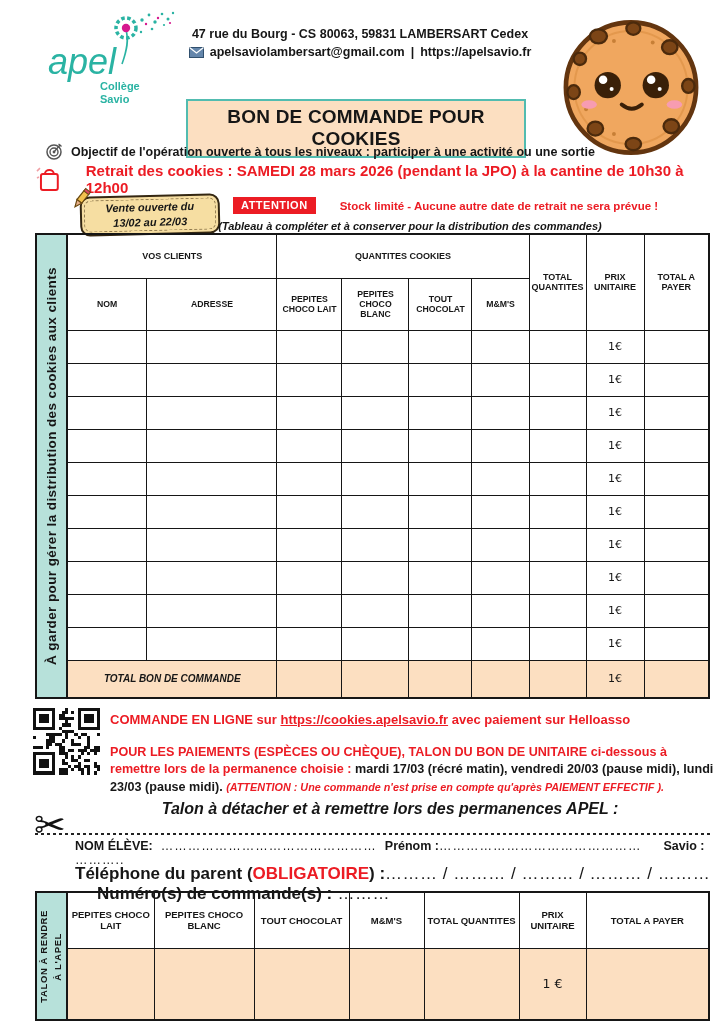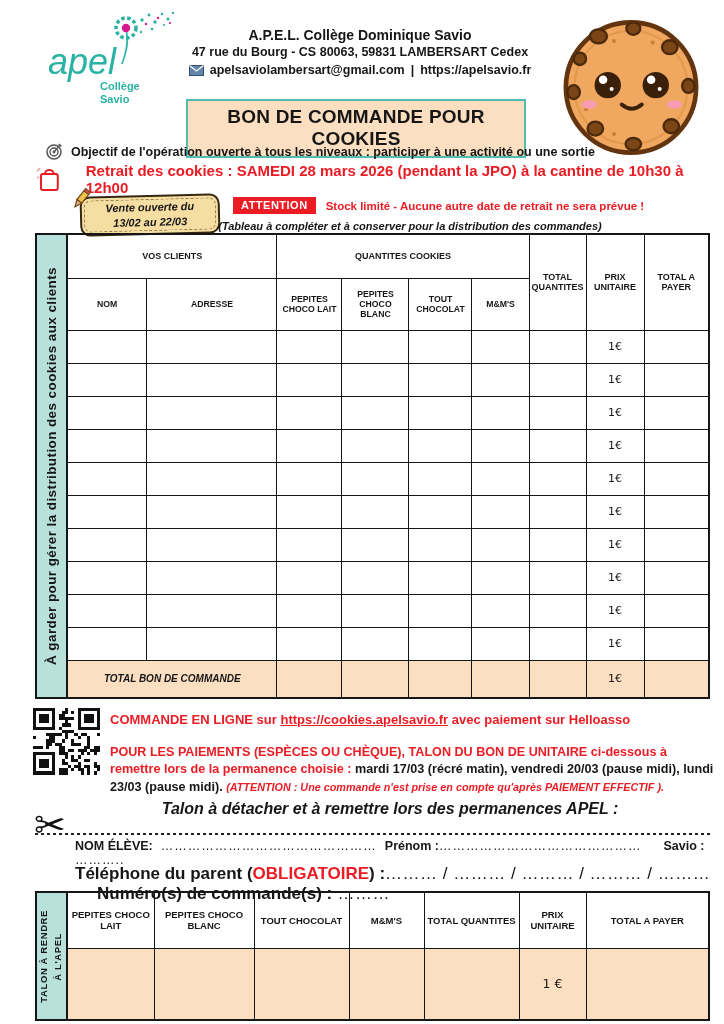--- a/index.html
+++ b/index.html
@@ -31,21 +31,21 @@
   .line-objective{position:absolute;left:46px;top:143px;display:flex;align-items:center;gap:8px;
     font-size:12.5px;font-weight:bold;}
   .line-retrait{position:absolute;left:36px;top:162px;display:flex;align-items:center;gap:24px;
     font-size:15px;font-weight:bold;color:var(--red);}
   .sticker{position:absolute;left:80px;top:195px;width:140px;height:40px;background:#f6dea2;
     border:2px solid #342712;border-radius:10px;transform:rotate(-1.5deg);
     display:flex;flex-direction:column;justify-content:center;text-align:center;
     font-size:11px;font-weight:bold;font-style:italic;line-height:1.35;}
   .sticker::after{content:"";position:absolute;inset:2px;border:1px dashed rgba(60,40,10,.55);border-radius:7px;}
   .sticker .pencil{position:absolute;left:-14px;top:-12px;}
-  .attention-row{position:absolute;left:233px;top:197px;display:flex;align-items:center;gap:10px;}
+  .attention-row{position:absolute;left:233px;top:197px;display:flex;align-items:center;gap:24px;}
   .attention-badge{background:var(--red);color:#fff;font-weight:bold;font-size:11px;
     padding:2px 8px 3px;letter-spacing:.5px;}
   .attention-text{color:var(--red);font-weight:bold;font-size:11.5px;}
   .table-note{position:absolute;left:215px;top:220px;width:390px;text-align:center;
     font-size:11px;font-weight:bold;font-style:italic;}
 
   
   .table-wrap{position:absolute;left:35px;top:233px;width:675px;display:flex;}
   .bottom-wrap{position:absolute;left:35px;top:891px;width:675px;display:flex;}
   .vside{width:33px;background:var(--teal-band);border:2.5px solid var(--ink);border-right:none;
@@ -115,21 +115,20 @@
     <g fill="#d6188f">
       <circle cx="104" cy="14" r="1.2"></circle>
         <circle cx="116" cy="8" r="1.2"></circle>
         <circle cx="128" cy="13" r="1.1"></circle>
     </g>
     <text x="58" y="80" font-size="11" font-weight="bold" fill="#2ab3a3">Collège</text>
     <text x="58" y="93" font-size="11" font-weight="bold" fill="#2ab3a3">Savio</text>
   </svg>
 
   <div class="org-block">
-    <div class="org-name">A.P.E.L. Collège Dominique Savio</div>
     <div class="org-address">47 rue du Bourg - CS 80063, 59831 LAMBERSART Cedex</div>
     <div class="org-contact">
       <svg width="15" height="11" viewBox="0 0 15 11">
         <rect x="0.5" y="0.5" width="14" height="10" fill="#6486ab" stroke="#31506e"></rect>
         <path d="M0.5,0.5 L7.5,6 L14.5,0.5" fill="none" stroke="#ffffff" stroke-width="1.2"></path>
       </svg>
       <span>apelsaviolambersart@gmail.com</span>
       <span>|</span>
       <span>https://apelsavio.fr</span>
     </div>

